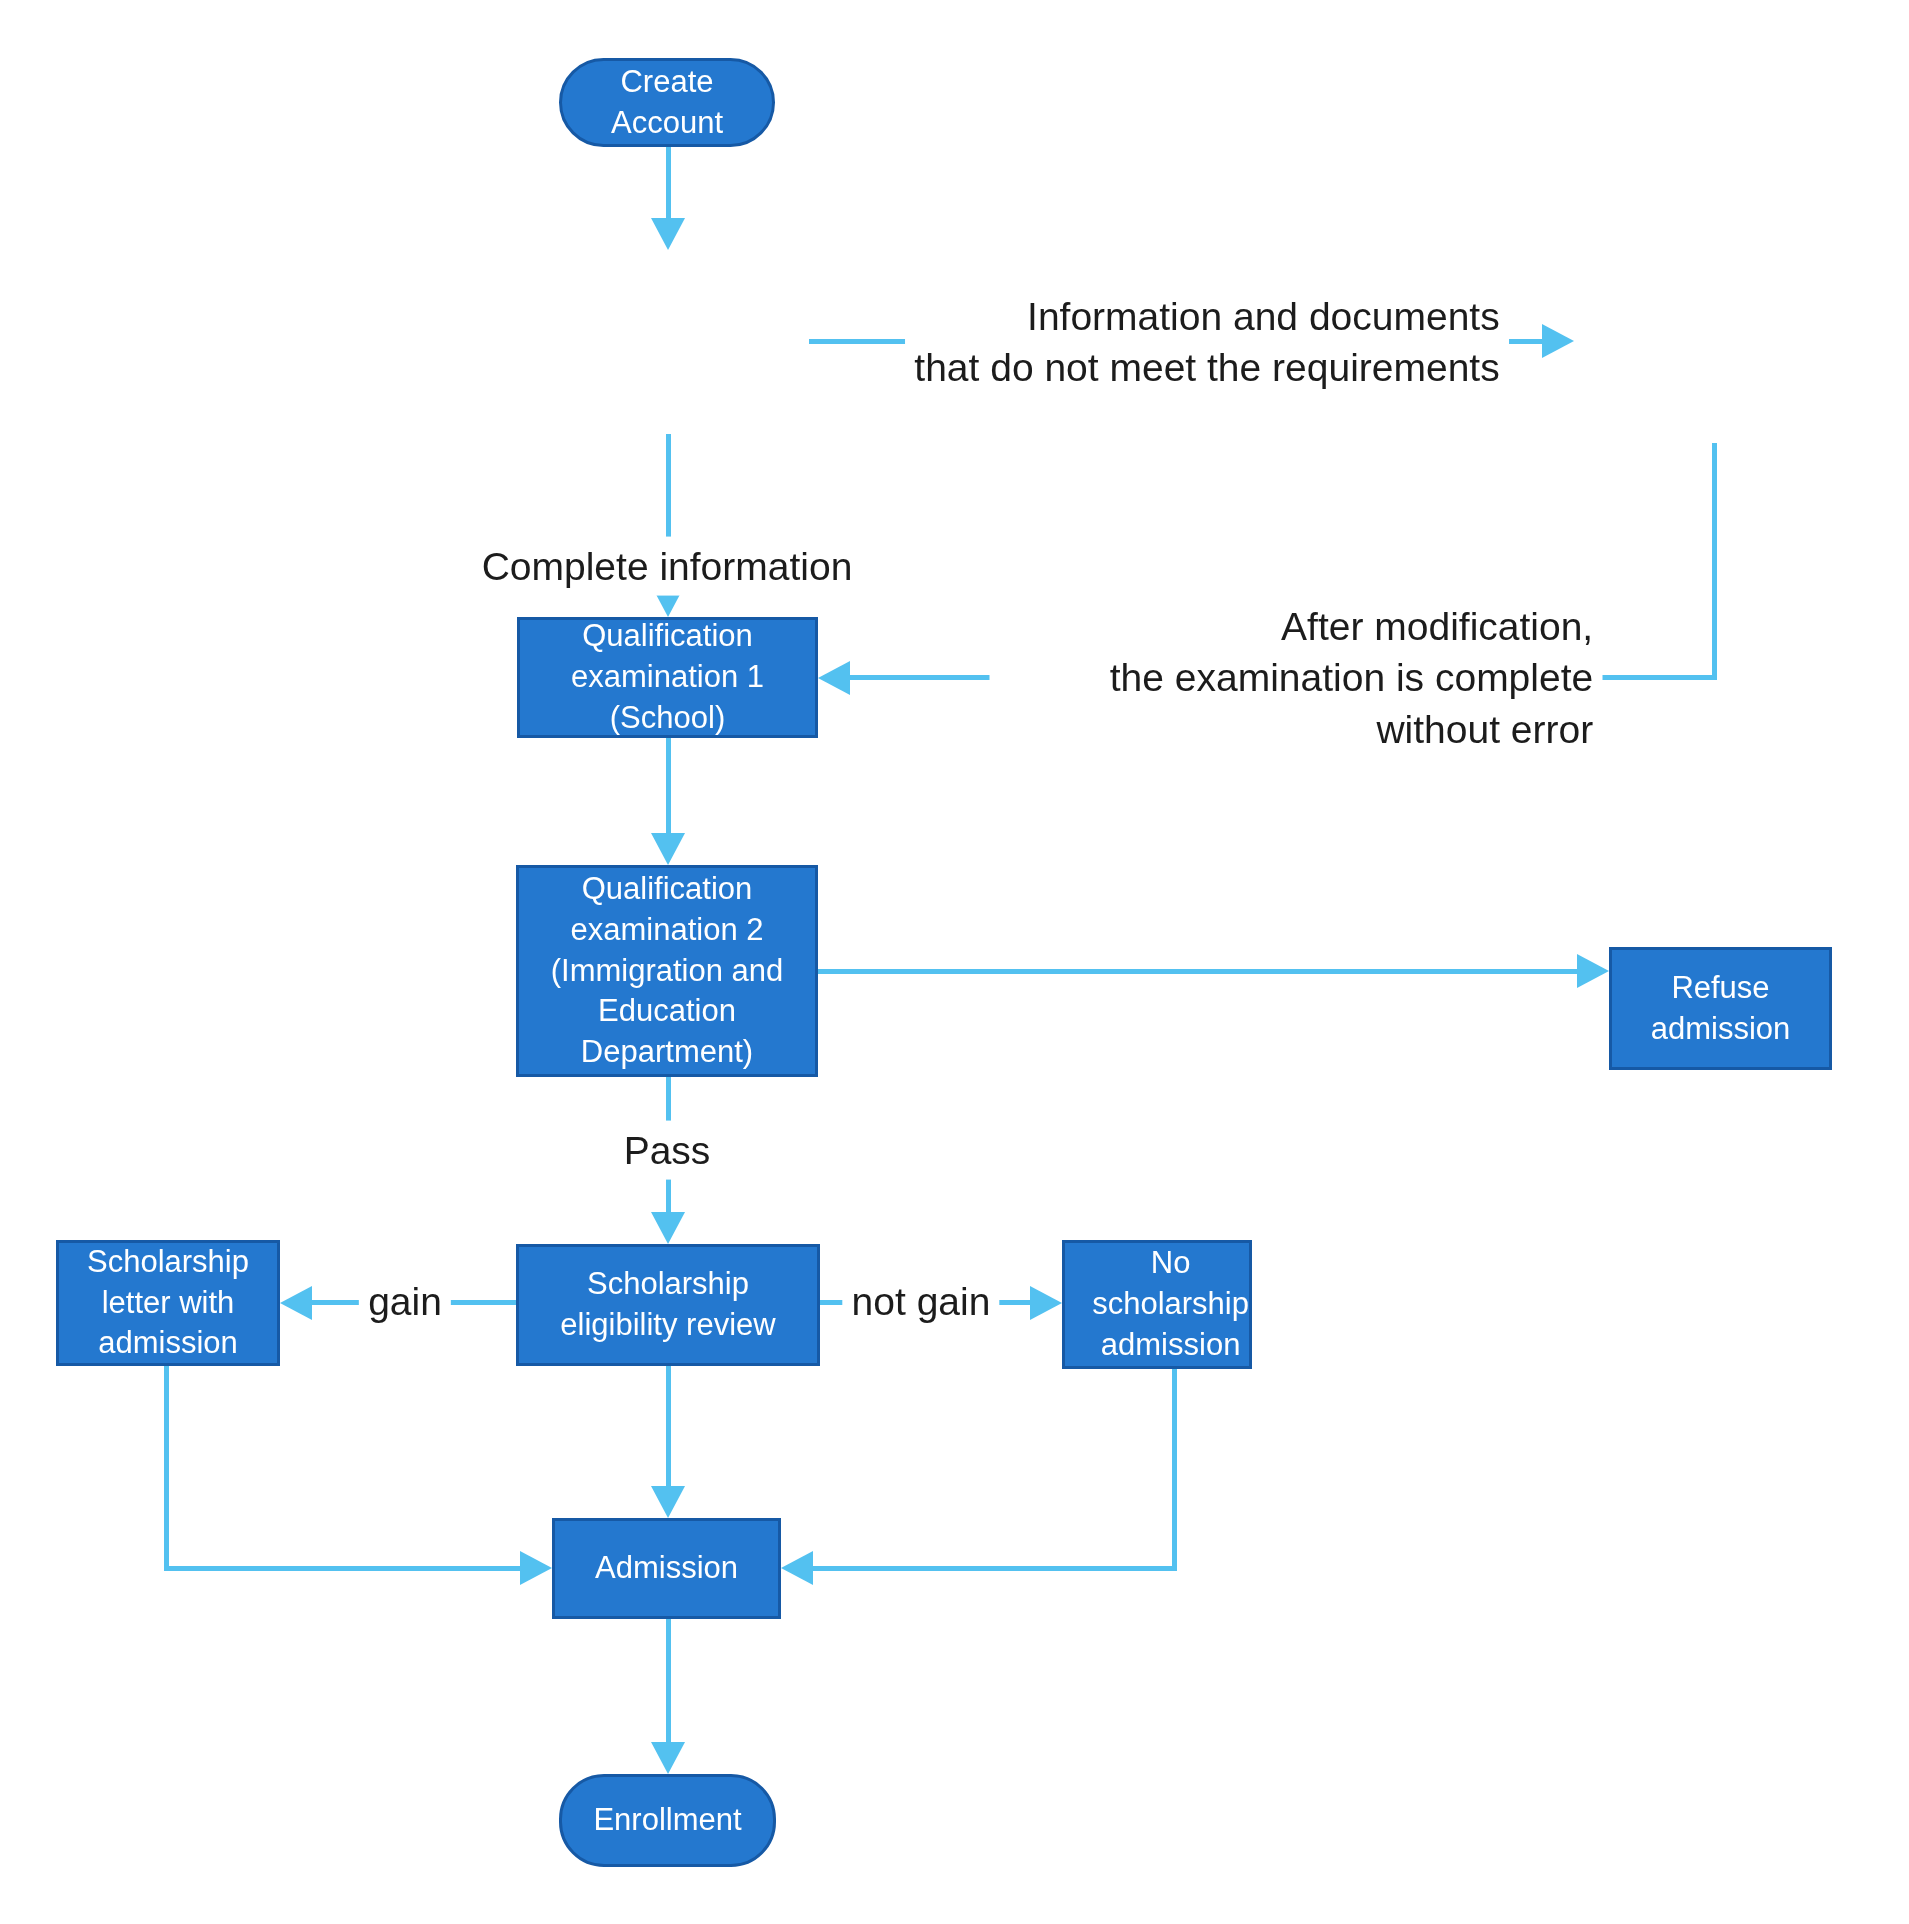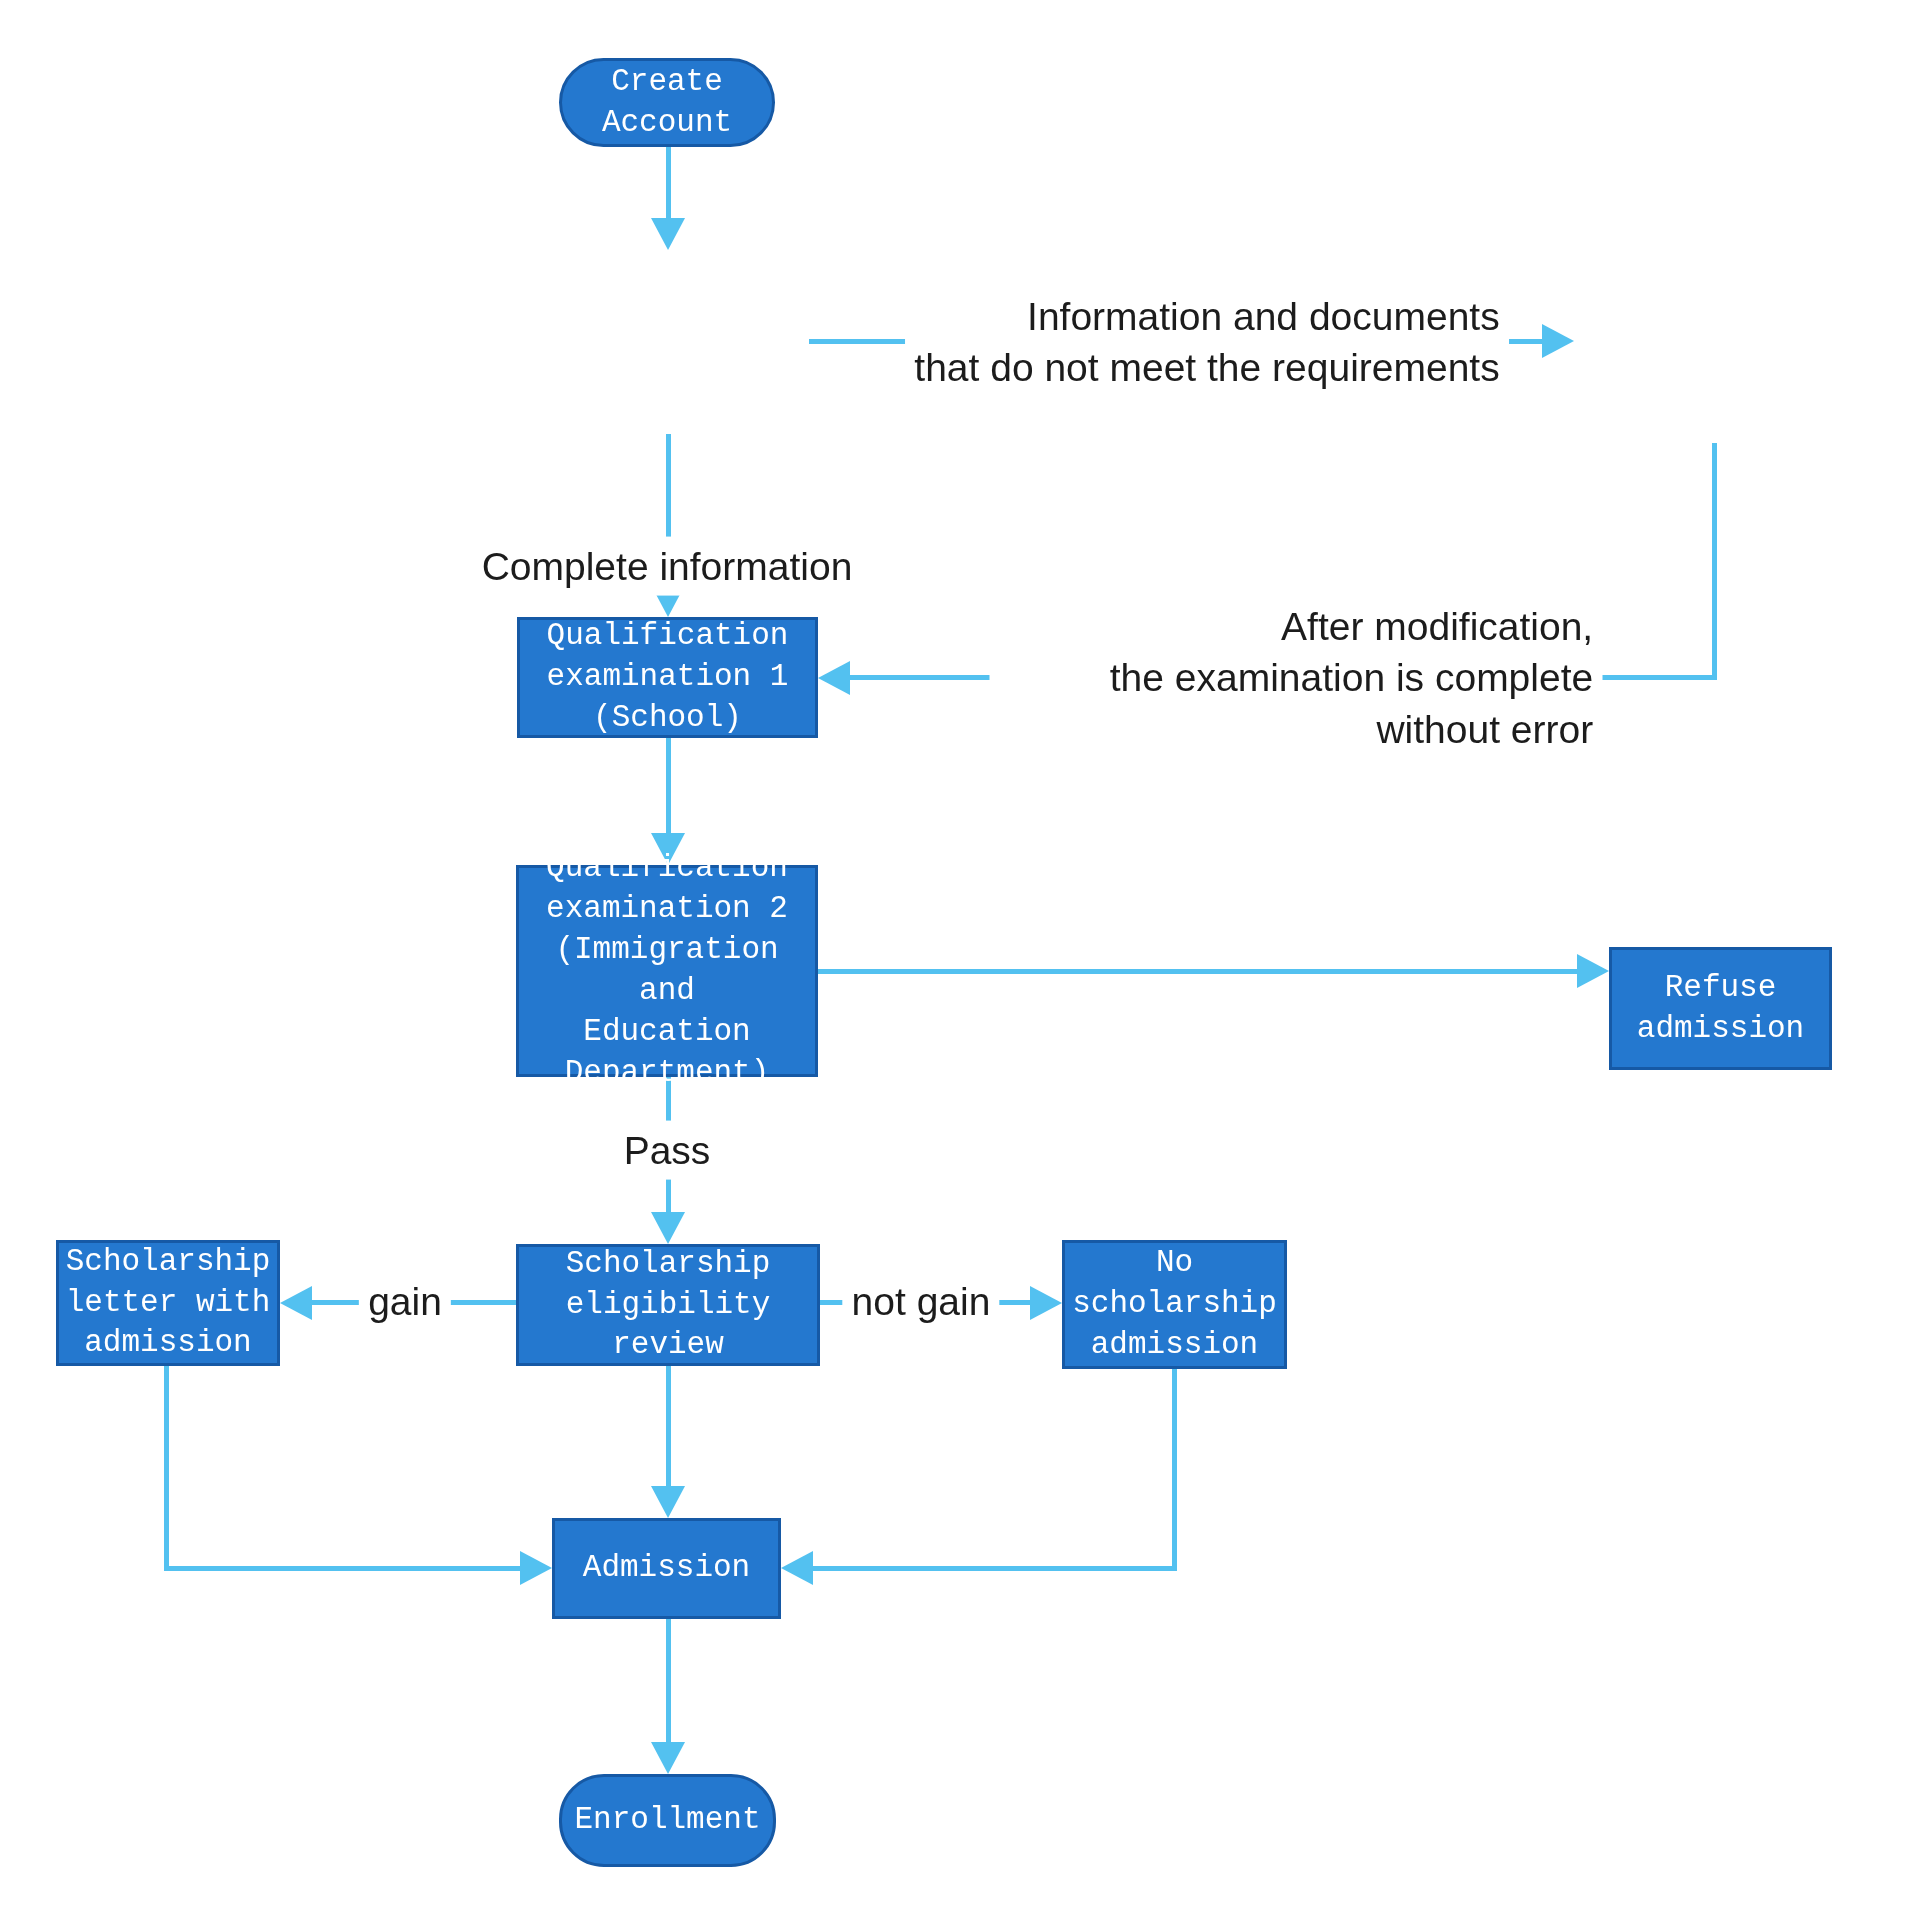--- a/index.html
+++ b/index.html
@@ -10,21 +10,21 @@
     --label-text:#1c1c1c;
     --background:#ffffff;
   }
   html,body{margin:0;padding:0;}
   body{background:var(--background);font-family:"Liberation Sans","DejaVu Sans",sans-serif;}
   .canvas{position:relative;width:1909px;height:1924px;background:var(--background);overflow:hidden;}
 
   .node{position:absolute;box-sizing:border-box;background:var(--node-fill);
         border:3.7px solid var(--node-border);color:var(--node-text);
         display:flex;align-items:center;justify-content:center;text-align:center;
-        font-size:31px;line-height:1.32;font-family:Liberation Mono, monospace;}
+        font-size:31px;line-height:1.32;}
   .terminator{border-radius:45px;}
   .decision{position:absolute;display:flex;align-items:center;justify-content:center;
         text-align:center;color:var(--node-text);font-size:31px;line-height:1.32;
         background:transparent;border:none;}
   .decision svg{position:absolute;left:0;top:0;}
   .node-label{position:relative;white-space:pre-line;z-index:2;}
 
   .hline,.vline{position:absolute;background:var(--arrow);}
   .hline{height:4.7px;}
   .vline{width:4.7px;}
@@ -124,21 +124,21 @@
     <span class="node-label">Scholarship
 eligibility review</span>
   </div>
 
   <div class="node" style="left:56px;top:1240px;width:224px;height:126px;">
     <span class="node-label">Scholarship
 letter with
 admission</span>
   </div>
 
-  <div class="node" style="left:1062px;top:1240px;width:225px;height:129px;">
+  <div class="node" style="left:1062px;top:1240px;width:190px;height:129px;justify-content:flex-end;">
     <span class="node-label">No
 scholarship
 admission</span>
   </div>
 
   <div class="node" style="left:552px;top:1518px;width:229px;height:101px;">
     <span class="node-label">Admission</span>
   </div>
 
   <div class="node terminator" style="left:559px;top:1774px;width:217px;height:93px;">

